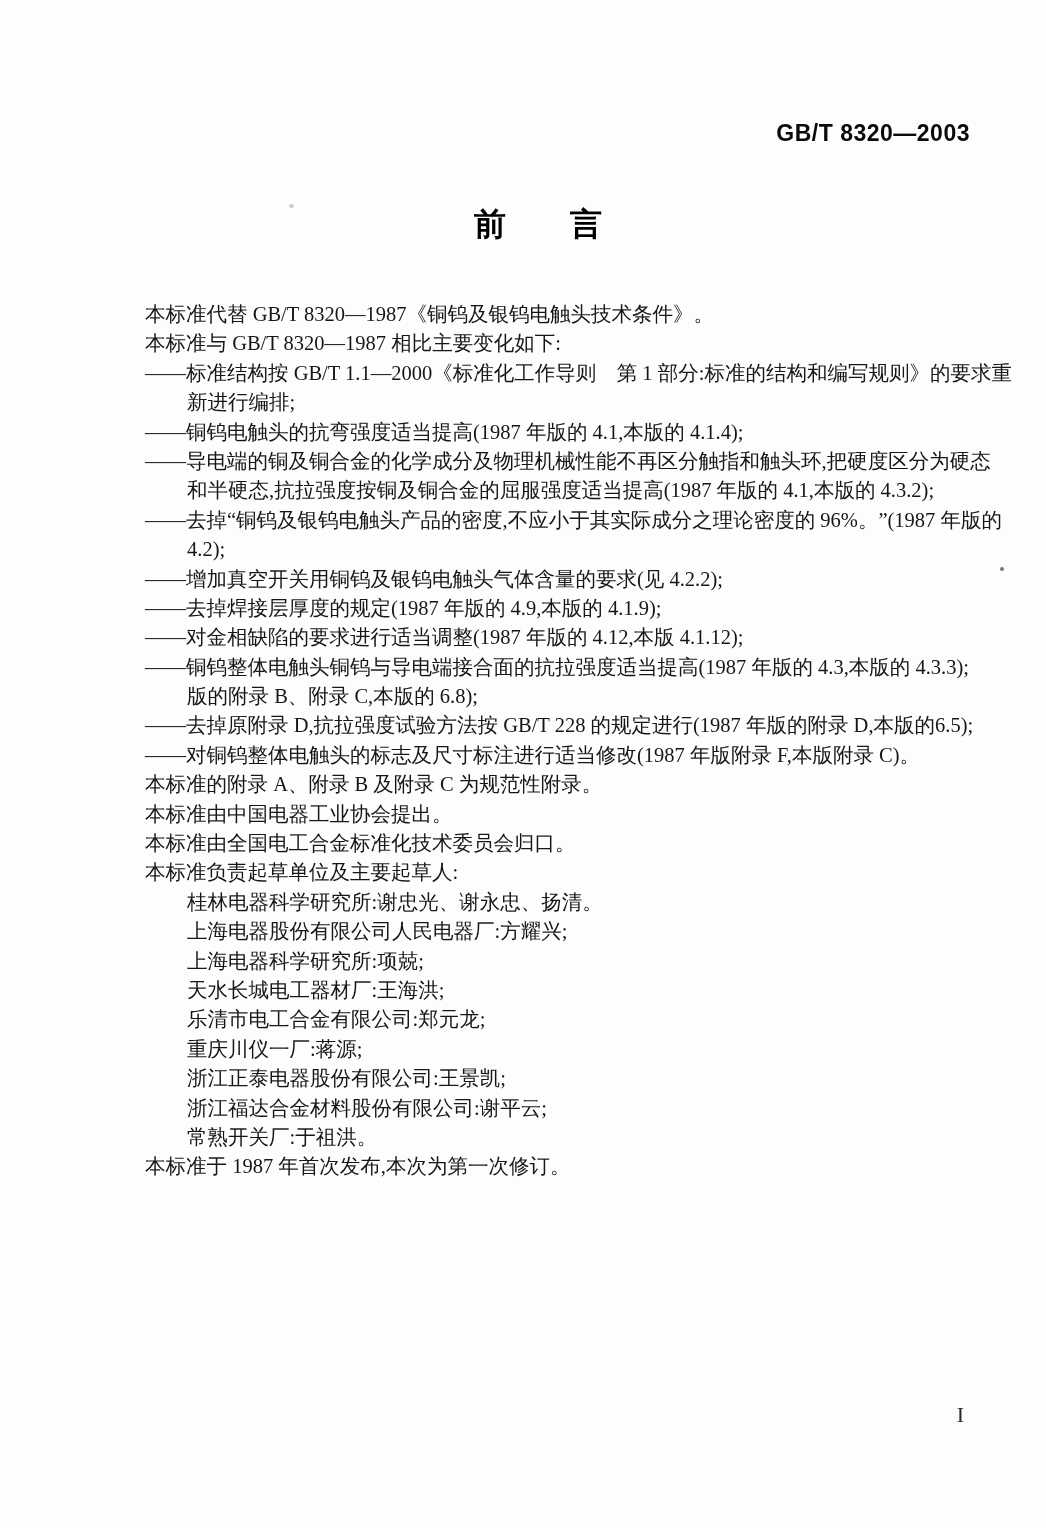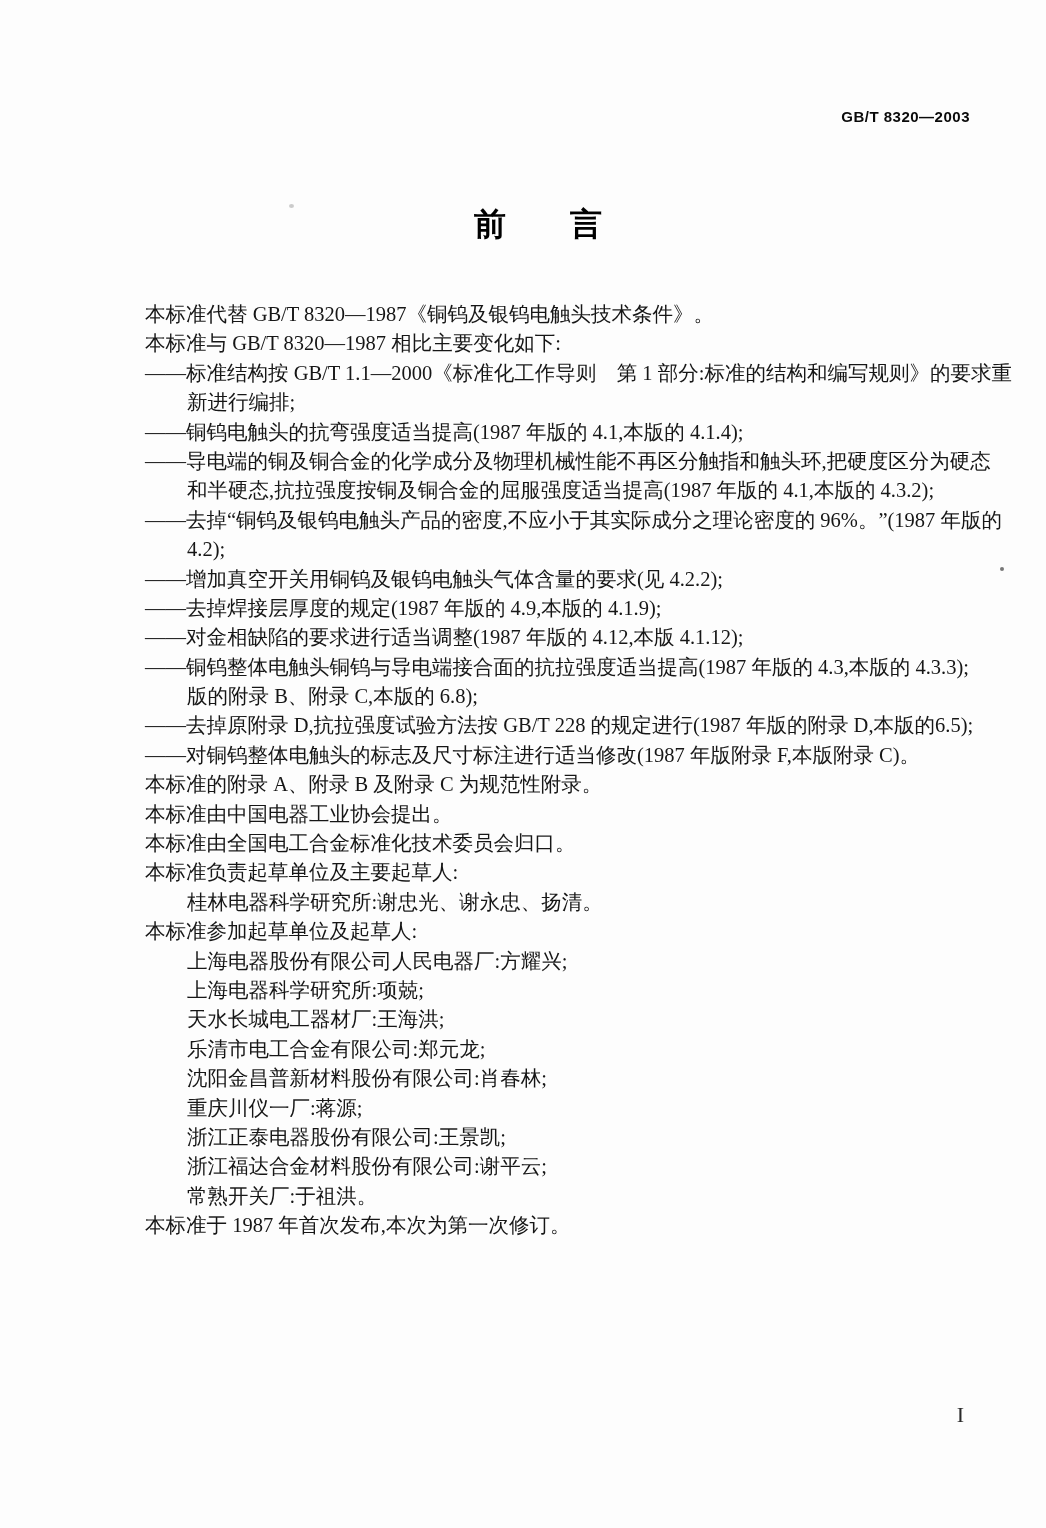--- a/index.html
+++ b/index.html
@@ -12,25 +12,25 @@
   .page {
     position: relative;
     width: 1046px;
     height: 1528px;
     background: #fdfdfd;
     color: #121212;
     overflow: hidden;
   }
   .std-code {
     position: absolute;
-    top: 108px;
+    top: 120px;
     right: 76px;
     font-family: "Liberation Sans", sans-serif;
     font-weight: bold;
-    font-size: 15px;
+    font-size: 23px;
     letter-spacing: 0.5px;
     color: #0a0a0a;
     white-space: nowrap;
   }
   .doc-title {
     position: absolute;
     top: 203px;
     left: 0;
     width: 100%;
     text-align: center;
@@ -104,26 +104,24 @@
       <div class="bline">——对金相缺陷的要求进行适当调整(1987 年版的 4.12,本版 4.1.12);</div>
       <div class="bline">——铜钨整体电触头铜钨与导电端接合面的抗拉强度适当提高(1987 年版的 4.3,本版的 4.3.3);</div>
       <div class="bline ind">版的附录 B、附录 C,本版的 6.8);</div>
       <div class="bline">——去掉原附录 D,抗拉强度试验方法按 GB/T 228 的规定进行(1987 年版的附录 D,本版的6.5);</div>
       <div class="bline">——对铜钨整体电触头的标志及尺寸标注进行适当修改(1987 年版附录 F,本版附录 C)。</div>
       <div class="bline">本标准的附录 A、附录 B 及附录 C 为规范性附录。</div>
       <div class="bline">本标准由中国电器工业协会提出。</div>
       <div class="bline">本标准由全国电工合金标准化技术委员会归口。</div>
       <div class="bline">本标准负责起草单位及主要起草人:</div>
       <div class="bline ind">桂林电器科学研究所:谢忠光、谢永忠、扬清。</div>
-      <div class="bline">本标准参加起草单位及起草人:</div>
       <div class="bline ind">上海电器股份有限公司人民电器厂:方耀兴;</div>
       <div class="bline ind">上海电器科学研究所:项兢;</div>
       <div class="bline ind">天水长城电工器材厂:王海洪;</div>
       <div class="bline ind">乐清市电工合金有限公司:郑元龙;</div>
-      <div class="bline ind">沈阳金昌普新材料股份有限公司:肖春林;</div>
       <div class="bline ind">重庆川仪一厂:蒋源;</div>
       <div class="bline ind">浙江正泰电器股份有限公司:王景凯;</div>
       <div class="bline ind">浙江福达合金材料股份有限公司:谢平云;</div>
       <div class="bline ind">常熟开关厂:于祖洪。</div>
       <div class="bline">本标准于 1987 年首次发布,本次为第一次修订。</div>
     </div>
 
   <div class="page-number">I</div>
 
   <div class="speck s1"></div>

